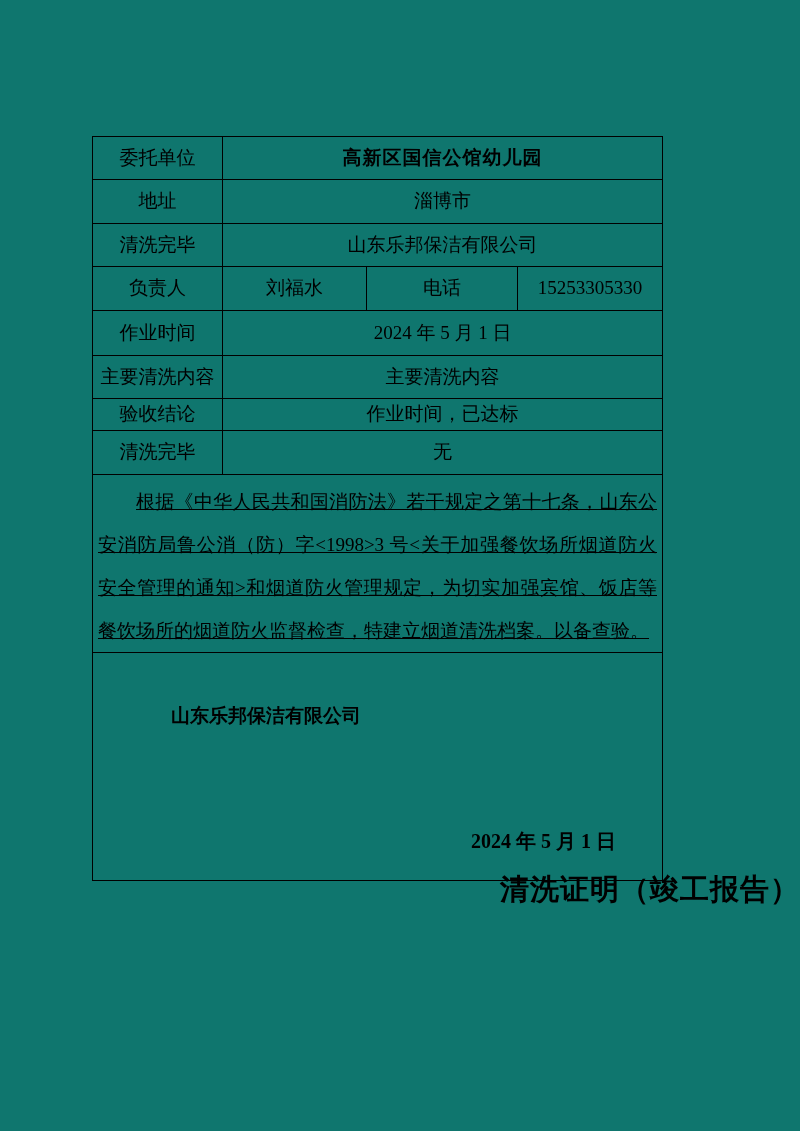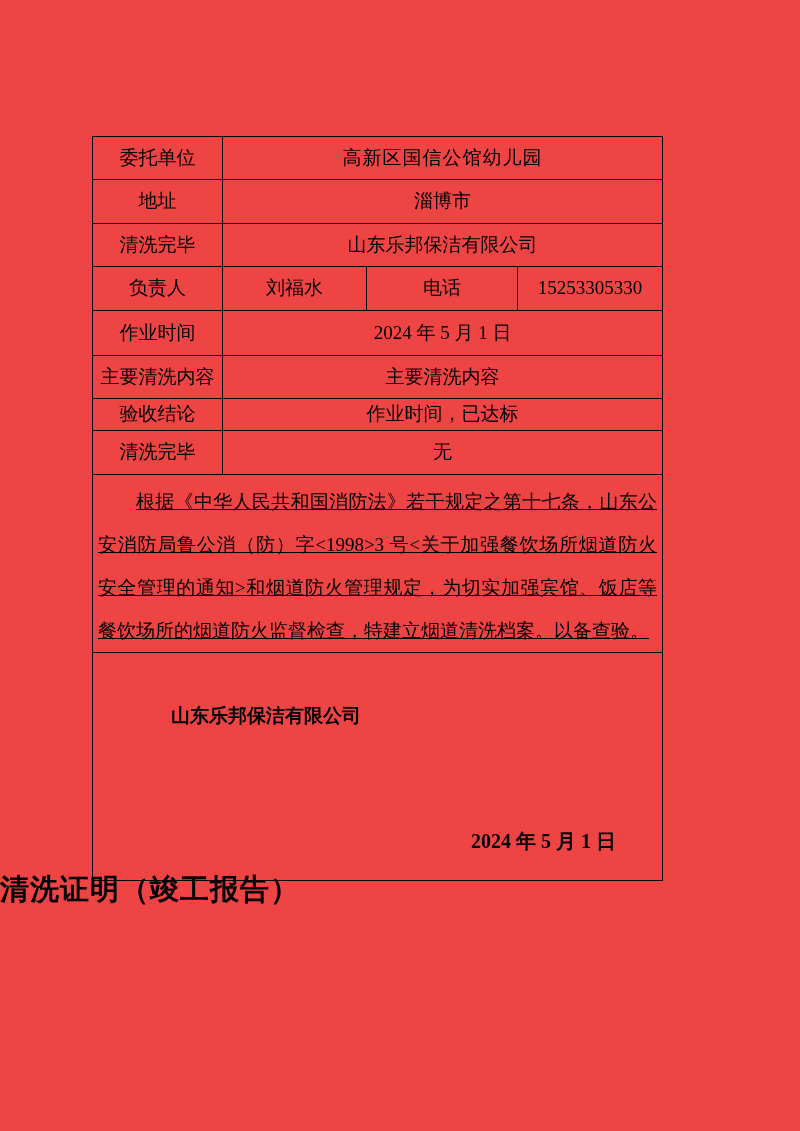--- a/index.html
+++ b/index.html
@@ -11,42 +11,42 @@
     width: 800px;
     height: 1131px;
     position: relative;
     font-family: "Liberation Serif", "DejaVu Serif", serif;
     color: #000000;
     overflow: hidden;
   }
   .page {
     position: absolute;
     inset: 0;
-    background: #ef4444;
+    background: #0f766e;
   }
   table.report {
     position: absolute;
     left: 92px;
     top: 136px;
     width: 570px;
     border-collapse: collapse;
     table-layout: fixed;
   }
   table.report td {
     border: 1px solid #000000;
     text-align: center;
     vertical-align: middle;
     font-size: 19px;
     padding: 0;
     overflow: hidden;
     line-height: 1.2;
   }
   td.cell-big-value {
     font-size: 28px;
-    font-weight: normal;
+    font-weight: bold;
     letter-spacing: 1px;
   }
   td.cell-notice {
     text-align: justify;
     vertical-align: top;
     text-decoration: underline;
   }
   .notice-text {
     font-size: 19px;
     line-height: 43px;
@@ -72,21 +72,21 @@
     top: 176px;
     font-size: 20px;
     font-weight: bold;
     white-space: nowrap;
   }
   .footer-title {
     position: absolute;
     top: 870px;
     left: 0;
     width: 100%;
-    text-align: left;
+    text-align: right;
     font-size: 29px;
     font-weight: bold;
     letter-spacing: 1px;
   }
 </style>
 </head>
 <body>
 
 <div class="page">
 

